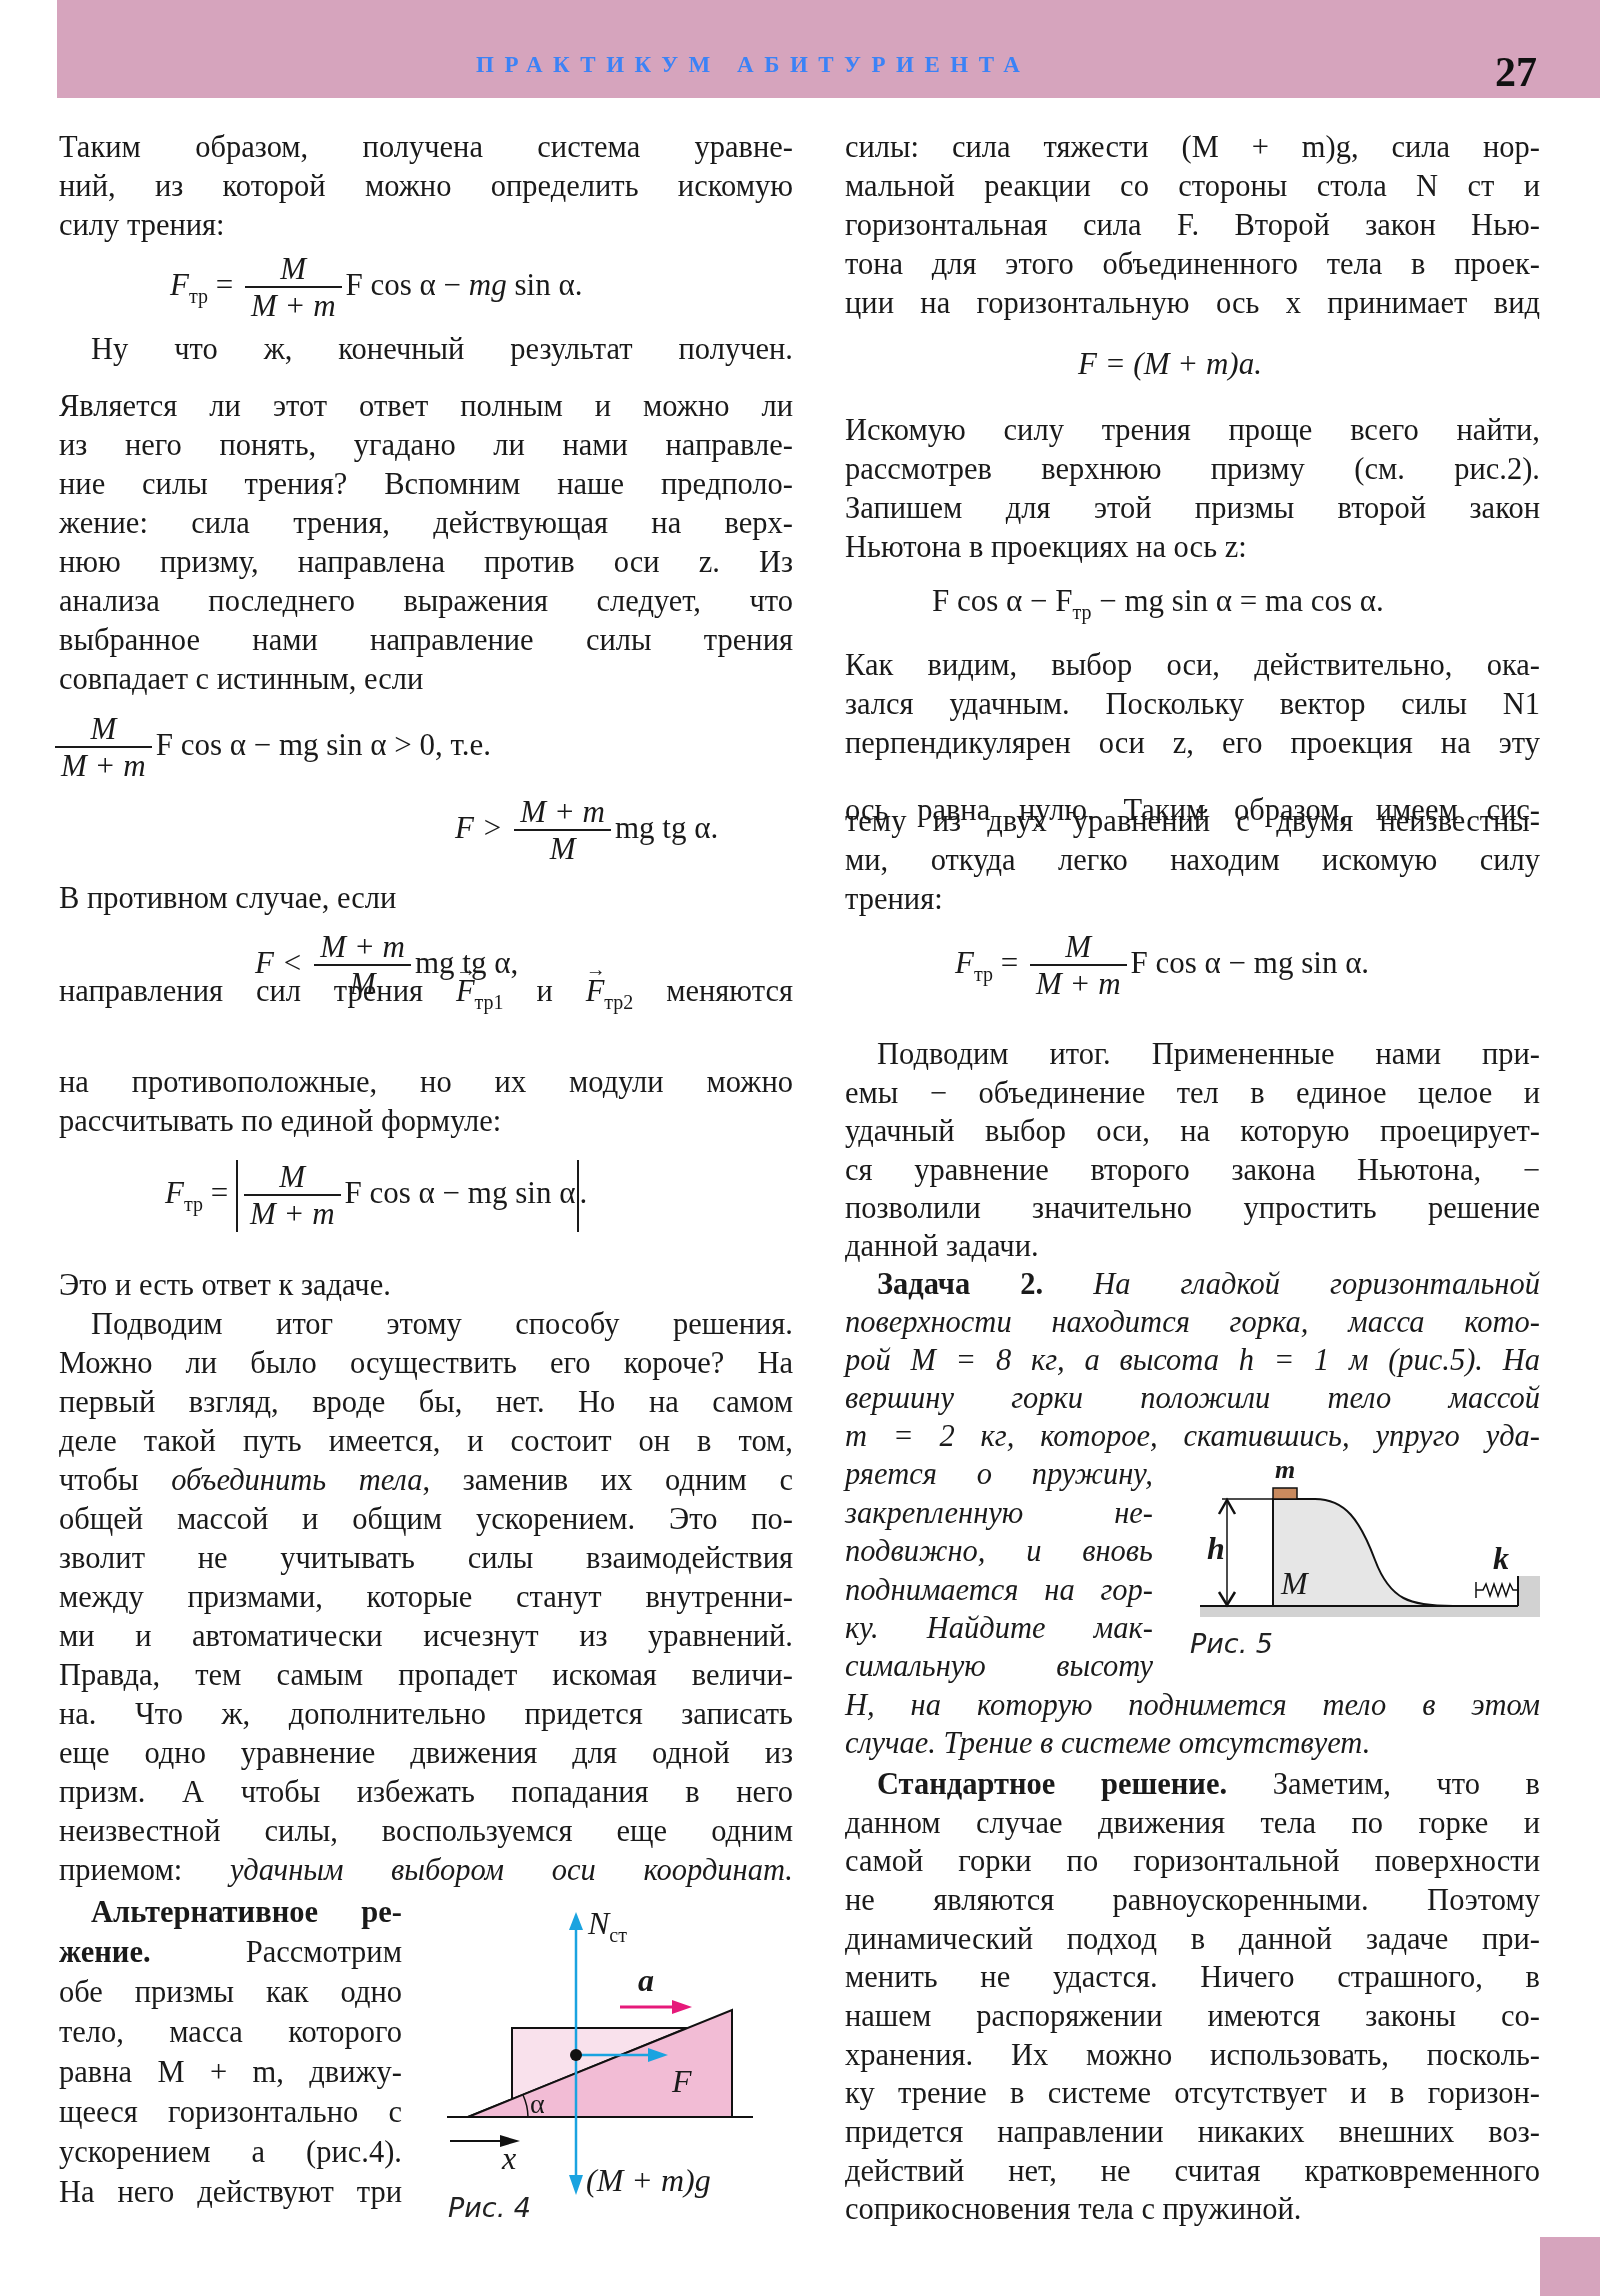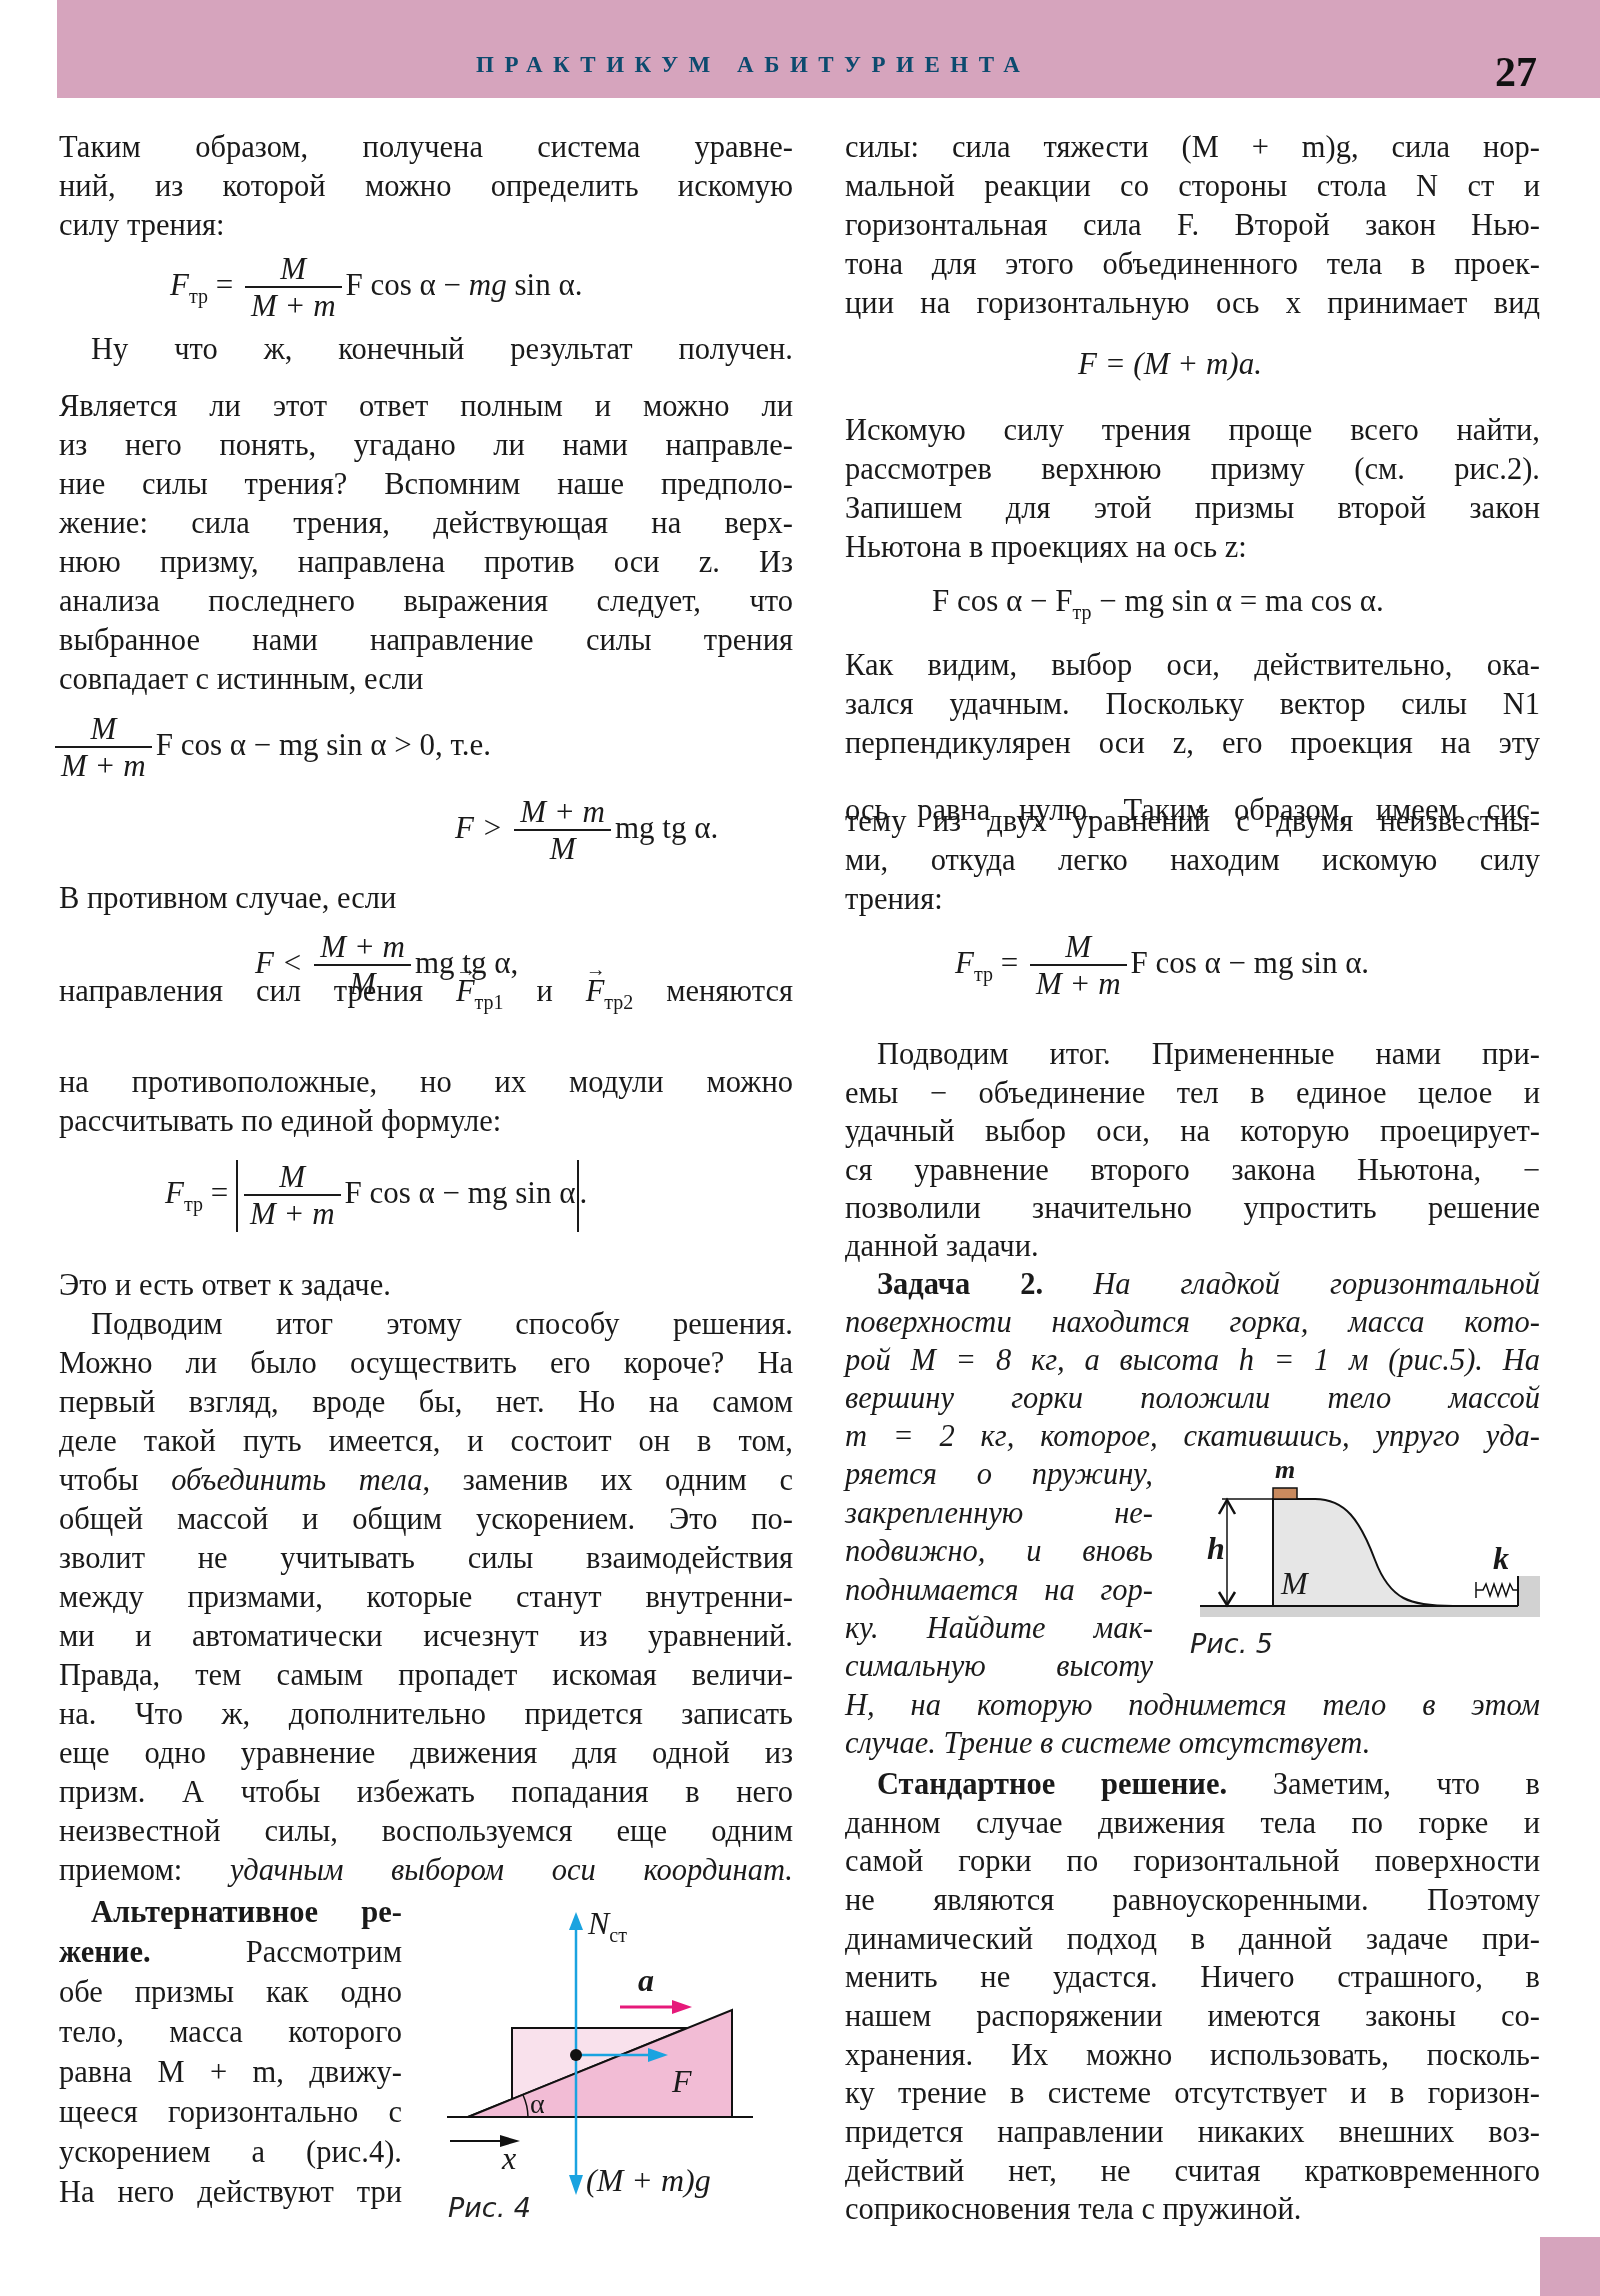--- a/index.html
+++ b/index.html
@@ -1,19 +1,19 @@
 <!DOCTYPE html>
 <html><head>
 <meta charset="utf-8">
 <style>
   html, body { margin:0; padding:0; }
   body { width:1600px; height:2296px; position:relative; background:#ffffff; overflow:hidden;
          font-family:"Liberation Serif", "DejaVu Serif", serif; color:#1a1a1a; }
   .header-band { position:absolute; left:57px; top:0; width:1543px; height:98px; background:#d6a4bd; }
-  .header-title { position:absolute; left:476px; top:52px; font-size:23px; font-weight:bold; letter-spacing:10.5px; color:#0c4a6e; white-space:nowrap; }
+  .header-title { position:absolute; left:476px; top:52px; font-size:23px; font-weight:bold; letter-spacing:10.5px; color:#3b82f6; white-space:nowrap; }
   .page-num { position:absolute; left:1495px; top:48px; font-size:42px; font-weight:bold; color:#111; }
   .corner-tab { position:absolute; left:1540px; top:2237px; width:60px; height:59px; background:#d6a4bd; }
 
   .ln { position:absolute; font-size:30.5px; line-height:36px; white-space:nowrap; text-align:justify; text-align-last:justify; height:36px; }
   .ln.last { text-align-last:left; }
   .L { left:59px; width:734px; }
   .R { left:845px; width:695px; }
   .Lf { left:59px; width:343px; }
   .Rf { left:845px; width:308px; }
   .ind { text-indent:32px; }

